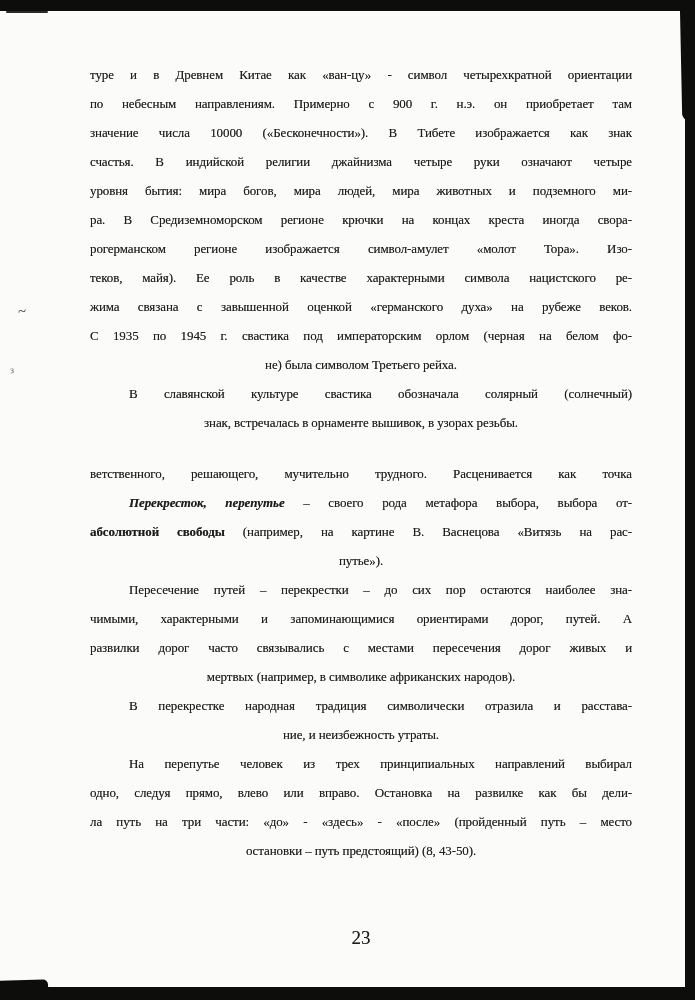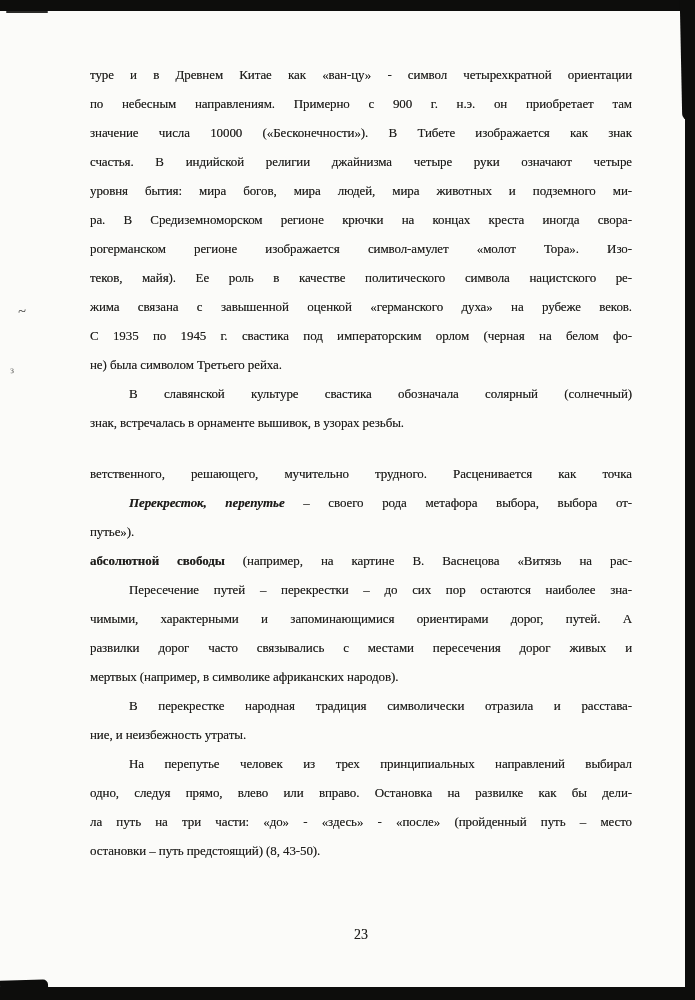--- a/index.html
+++ b/index.html
@@ -59,67 +59,67 @@
   .text-block {
     position: absolute; left: 90px; top: 60px; width: 542px;
     color: var(--ink, #1e1d1b);
     font-size: 13px;
     letter-spacing: -0.1px;
     text-shadow: 0 0 0.4px rgba(30,29,27,0.55);
   }
   .paragraph { margin: 0; }
   .line {
     line-height: 29px;
-    text-align: left;
+    text-align: center;
     white-space: normal;
   }
   .line.just {
     text-align: justify;
     text-align-last: justify;
   }
   .line.indent { text-indent: 39px; }
   .seg-b  { font-weight: bold; }
   .seg-bi { font-weight: bold; font-style: italic; }
   .page-number {
     position: absolute; left: 90px; top: 927px; width: 542px;
     text-align: center;
     color: var(--ink, #1e1d1b);
-    font-size: 14px;
+    font-size: 19px;
     text-shadow: 0 0 0.4px rgba(30,29,27,0.5);
   }
 </style>
 </head>
 <body>
 
 <div class="scan">
   <div class="paper"></div>
 
   <div class="text-block">
       <div class="paragraph">
         <div class="line just"><span>туре и в Древнем Китае как «ван-цу» - символ четырехкратной ориентации</span></div>
         <div class="line just"><span>по небесным направлениям. Примерно с 900 г. н.э. он приобретает там</span></div>
         <div class="line just"><span>значение числа 10000 («Бесконечности»). В Тибете изображается как знак</span></div>
         <div class="line just"><span>счастья. В индийской религии джайнизма четыре руки означают четыре</span></div>
         <div class="line just"><span>уровня бытия: мира богов, мира людей, мира животных и подземного ми-</span></div>
         <div class="line just"><span>ра. В Средиземноморском регионе крючки на концах креста иногда свора-</span></div>
         <div class="line just"><span>рогерманском регионе изображается символ-амулет «молот Тора». Изо-</span></div>
-        <div class="line just"><span>теков, майя). Ее роль в качестве политического символа нацистского ре-</span></div>
+        <div class="line just"><span>теков, майя). Ее роль в качестве характерными символа нацистского ре-</span></div>
         <div class="line just"><span>жима связана с завышенной оценкой «германского духа» на рубеже веков.</span></div>
         <div class="line just"><span>С 1935 по 1945 г. свастика под императорским орлом (черная на белом фо-</span></div>
         <div class="line"><span>не) была символом Третьего рейха.</span></div>
       </div>
       <div class="paragraph">
         <div class="line just indent"><span>В славянской культуре свастика обозначала солярный (солнечный)</span></div>
         <div class="line"><span>знак, встречалась в орнаменте вышивок, в узорах резьбы.</span></div>
       </div>
       <div class="paragraph" style="margin-top: 22px;">
         <div class="line just"><span>ветственного, решающего, мучительно трудного. Расценивается как точка</span></div>
         <div class="line just indent"><span class="seg-bi">Перекресток, перепутье</span><span> – своего рода метафора выбора, выбора от-</span></div>
+        <div class="line just"><span class="seg-b">абсолютной свободы</span><span> (например, на картине В. Васнецова «Витязь на рас-</span></div>
         <div class="line"><span>путье»).</span></div>
-        <div class="line just"><span class="seg-b">абсолютной свободы</span><span> (например, на картине В. Васнецова «Витязь на рас-</span></div>
       </div>
       <div class="paragraph">
         <div class="line just indent"><span>Пересечение путей – перекрестки – до сих пор остаются наиболее зна-</span></div>
         <div class="line just"><span>чимыми, характерными и запоминающимися ориентирами дорог, путей. А</span></div>
         <div class="line just"><span>развилки дорог часто связывались с местами пересечения дорог живых и</span></div>
         <div class="line"><span>мертвых (например, в символике африканских народов).</span></div>
       </div>
       <div class="paragraph">
         <div class="line just indent"><span>В перекрестке народная традиция символически отразила и расстава-</span></div>
         <div class="line"><span>ние, и неизбежность утраты.</span></div>

